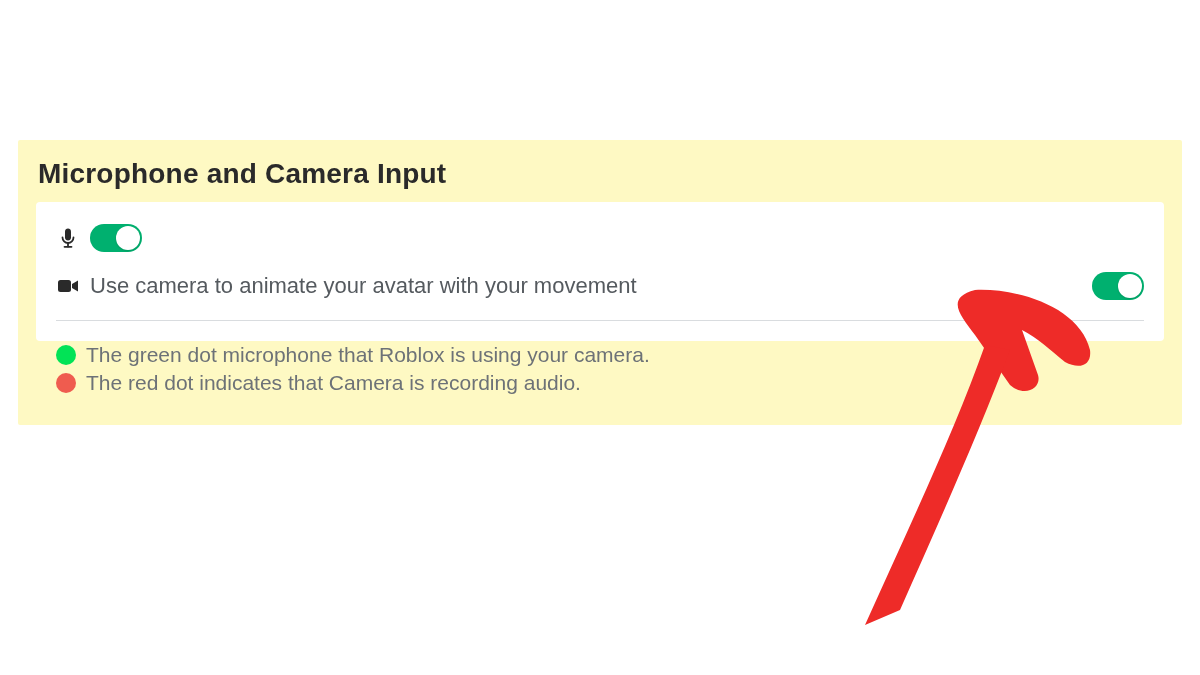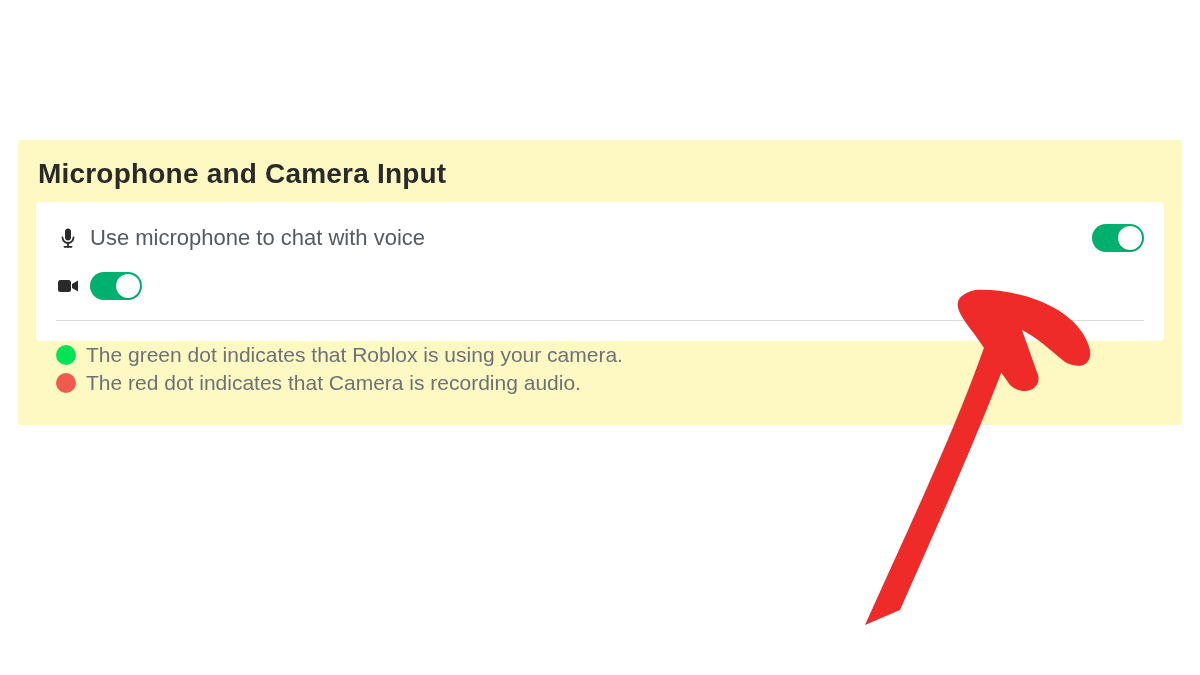--- a/index.html
+++ b/index.html
@@ -125,46 +125,46 @@
 
     <div class="row">
       <span class="icon">
         <svg width="18" height="22" viewBox="0 0 18 22">
           <path d="M9 1.5c-1.7 0-3 1.3-3 3v6c0 1.7 1.3 3 3 3s3-1.3 3-3v-6c0-1.7-1.3-3-3-3z" fill="#2a2a2a"></path>
           <path d="M3.5 10.5c0 3 2.5 5.5 5.5 5.5s5.5-2.5 5.5-5.5" stroke="#2a2a2a" stroke-width="1.8" fill="none" stroke-linecap="round"></path>
           <line x1="9" y1="16" x2="9" y2="19.5" stroke="#2a2a2a" stroke-width="1.8" stroke-linecap="round"></line>
           <line x1="5.5" y1="19.8" x2="12.5" y2="19.8" stroke="#2a2a2a" stroke-width="1.8" stroke-linecap="round"></line>
         </svg>
       </span>
-      <span class="label">Use microphone to chat with voice</span>
       <div class="toggle">
         <div class="knob"></div>
       </div>
     </div>
 
     <div class="row">
       <span class="icon">
         <svg width="22" height="16" viewBox="0 0 22 16">
           <rect x="1" y="2" width="13" height="12" rx="2.5" fill="#2a2a2a"></rect>
           <path d="M15 6 L21 2.5 V13.5 L15 10 Z" fill="#2a2a2a"></path>
         </svg>
       </span>
+      <span class="label">Use camera to animate your avatar with your movement</span>
       <div class="toggle">
         <div class="knob"></div>
       </div>
     </div>
 
     <div class="divider"></div>
 
   </div>
 
   <div class="legend">
     <div class="legend-row">
       <span class="dot green"></span>
-      <span class="label">The green dot indicates that Roblox is using your camera.</span>
+      <span class="label">The green dot microphone that Roblox is using your camera.</span>
     </div>
     <div class="legend-row">
       <span class="dot red"></span>
       <span class="label">The red dot indicates that Camera is recording audio.</span>
     </div>
   </div>
 </div>
 
 <div class="arrow-annotation">
   <svg width="400" height="360" viewBox="0 0 400 360">

